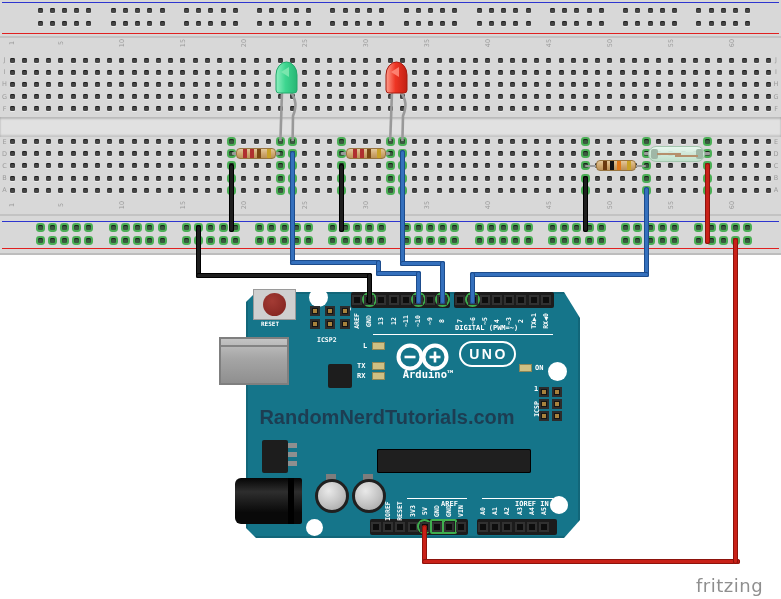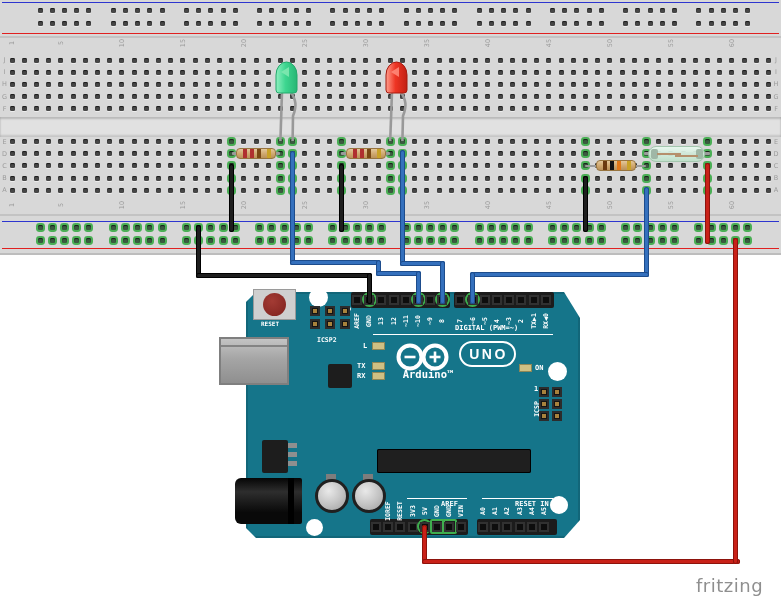--- a/index.html
+++ b/index.html
@@ -1080,31 +1080,32 @@
     <svg style="left:147px;top:47px;" width="62" height="36" viewBox="0 0 62 36">
       <circle cx="17" cy="18" r="11.5" fill="none" stroke="#fff" stroke-width="4"></circle>
       <circle cx="42" cy="18" r="11.5" fill="none" stroke="#fff" stroke-width="4"></circle>
       <line x1="11.5" y1="18" x2="22.5" y2="18" stroke="#fff" stroke-width="2.6"></line>
       <line x1="36.5" y1="18" x2="47.5" y2="18" stroke="#fff" stroke-width="2.6"></line>
       <line x1="42" y1="12.5" x2="42" y2="23.5" stroke="#fff" stroke-width="2.6"></line>
     </svg>
     <div id="uno-oval">UNO</div>
     <div id="brand-text">Arduino™</div>
 
+    <div id="board-text">RandomNerdTutorials.com</div>
 
     <div id="icsp"></div>
     <div class="alabel" style="left:291px;top:117px;">ICSP</div>
     <div id="icsp1-marker">1</div>
 
     <div class="aline" style="left:127px;top:42px;width:180px;"></div>
     <div class="acap" style="left:209px;top:32px;">DIGITAL (PWM=~)</div>
     <div class="aline" style="left:161px;top:206px;width:60px;"></div>
     <div class="acap" style="left:195px;top:208px;">AREF</div>
     <div class="aline" style="left:236px;top:206px;width:71px;"></div>
-    <div class="acap" style="left:269px;top:208px;">RESET IN</div>
+    <div class="acap" style="left:269px;top:208px;">IOREF IN</div>
 
     <div id="regulator"></div>
     <div class="reg-leg" style="top:151px;"></div>
     <div class="reg-leg" style="top:160px;"></div>
     <div class="reg-leg" style="top:169px;"></div>
     <div id="mcu"></div>
     <div class="cap-tab" style="left:80px;top:182px;"></div>
     <div class="cap-tab" style="left:117px;top:182px;"></div>
     <div class="cap-round" style="left:69px;top:187px;"></div>
     <div class="cap-round" style="left:106px;top:187px;"></div>

